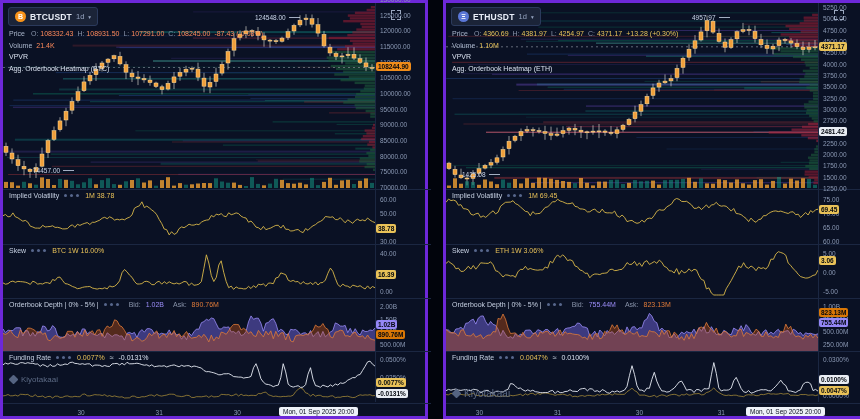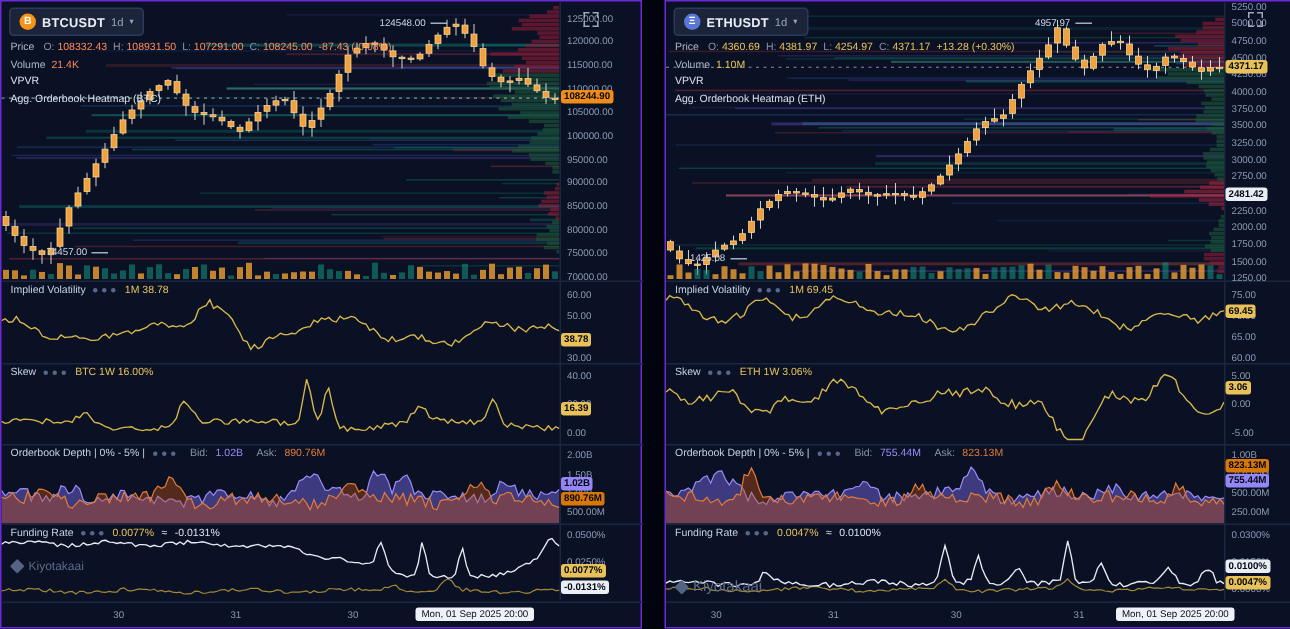--- a/index.html
+++ b/index.html
@@ -1,18 +1,18 @@
 <!DOCTYPE html>
 <html><head>
 <meta charset="utf-8">
 <style>
   html,body{margin:0;padding:0;background:#01040c;width:860px;height:419px;overflow:hidden;
     font-family:"Liberation Sans",sans-serif;-webkit-font-smoothing:antialiased}
   .panel{position:absolute;top:0;width:428px;height:419px;background:#0a1124;
-    border:1px solid #6d28d9;box-sizing:border-box}
+    border:3px solid #6d28d9;box-sizing:border-box}
   .panel[data-panel="0"]{left:0;--val:#ff8a5b}
   .panel[data-panel="1"]{left:443px;--val:#e8c35a}
   svg.plot{position:absolute;left:0;display:block}
   .sep{position:absolute;left:0;width:428px;height:1px;background:#1b2742;z-index:2}
   .vline{position:absolute;left:372px;top:0;width:1px;height:399px;background:#1b2742;z-index:2}
   .axis{position:absolute;left:372px;top:0;width:56px;height:399px;z-index:3}
   .tick{position:absolute;left:5px;transform:translateY(-50%);font-size:6.5px;color:#8b99b4;white-space:nowrap}
   .x-tick{position:absolute;top:5px;transform:translateX(-50%);font-size:6.5px;color:#8b99b4}
   .ax-badge{position:absolute;left:373px;font-size:6.5px;padding:0 2px;border-radius:2px;color:#03070f;
     height:9px;line-height:9px;white-space:nowrap;z-index:6;font-weight:bold}

